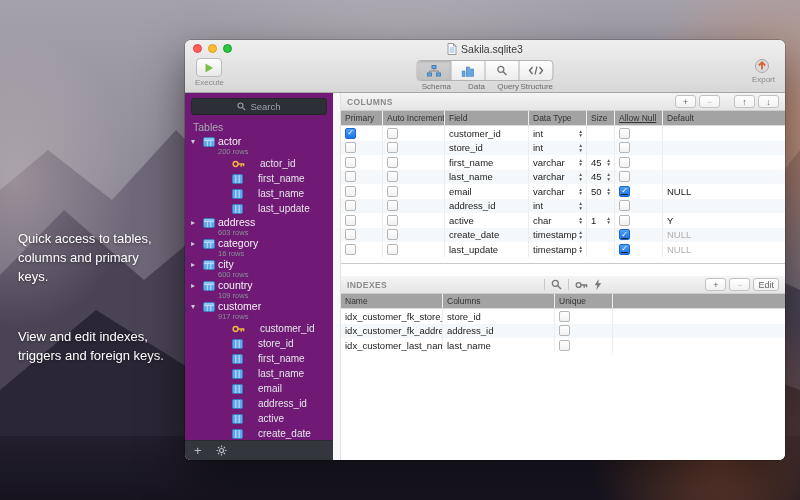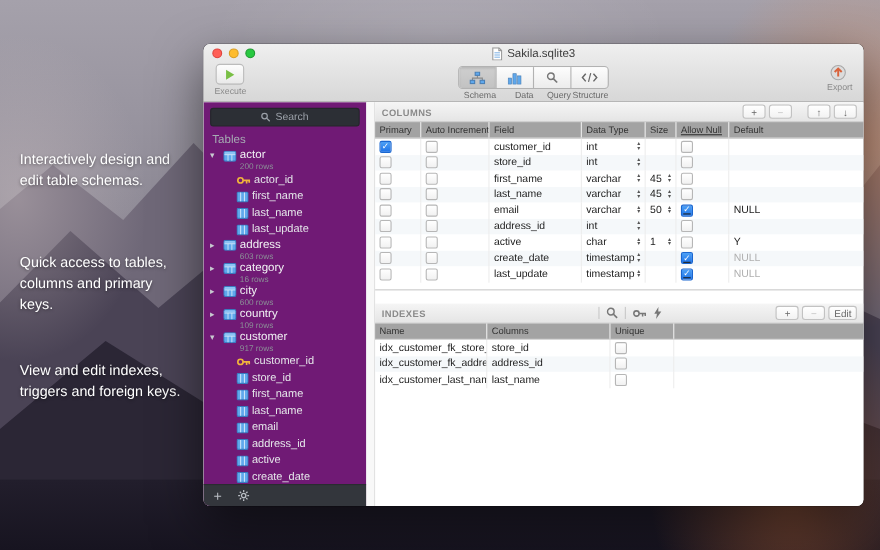--- a/index.html
+++ b/index.html
@@ -54,21 +54,21 @@
   .searchbox{margin:5px 6px 4px;height:15px;background:#2c2f35;border:1px solid #24262b;border-radius:3px;
     display:flex;align-items:center;justify-content:center;gap:4px;color:#9ba0a8;font-size:9.5px;}
   .tables-label{color:#a6abb3;font-size:10.5px;padding:2px 8px 2px;}
   .tree{flex:1;overflow:hidden;}
   .tree-parent{height:21px;display:flex;align-items:flex-start;padding:1px 4px 0 6px;gap:3px;box-sizing:border-box;}
   .disc{width:9px;font-size:8px;color:#c7cad0;line-height:11px;flex:none;}
   .ticon{margin-top:1px;flex:none;line-height:0;}
   .tinfo{display:flex;flex-direction:column;line-height:1;}
   .tname{font-size:10.5px;color:#f0f1f3;}
   .trows{font-size:7.5px;color:#8b9097;margin-top:1px;}
-  .tree-child{height:15px;display:flex;align-items:center;gap:3px;padding-left:30px;box-sizing:border-box;}
+  .tree-child{height:15px;display:flex;align-items:center;gap:15px;padding-left:47px;box-sizing:border-box;}
   .cicon{line-height:0;flex:none;}
   .cname{font-size:10px;color:#e4e6e9;}
   .side-footer{height:19px;background:#33363c;border-top:1px solid #2a2c31;
     display:flex;align-items:center;gap:14px;padding:0 9px;flex:none;}
   .sf-btn{color:#b9bdc3;font-size:13px;line-height:13px;display:flex;align-items:center;}
   .scrollstrip{width:7px;background:#f8f8f8;border-right:1px solid #e2e2e2;flex:none;}
   
   .main{flex:1;display:flex;flex-direction:column;min-width:0;gap:12px;}
   .panel{display:flex;flex-direction:column;min-height:0;}
   .columns-panel{height:170px;flex:none;border-bottom:1px solid #c9c9c9;}
@@ -110,22 +110,20 @@
 </style>
 </head>
 <body>
 
 <div class="desktop">
   <div class="mtn far"></div>
   <div class="mtn mid"></div>
   <div class="mtn near"></div>
   <div class="mtn base"></div>
   <div class="glow"></div>
-  <div class="caption" id="cap1">Interactively design and
-edit table schemas.</div>
   <div class="caption" id="cap3">View and edit indexes,
 triggers and foreign keys.</div>
   <div class="caption" id="cap2">Quick access to tables,
 columns and primary
 keys.</div>
 </div>
 
 <div class="window">
   <div class="chrome">
     <div class="titlebar">

